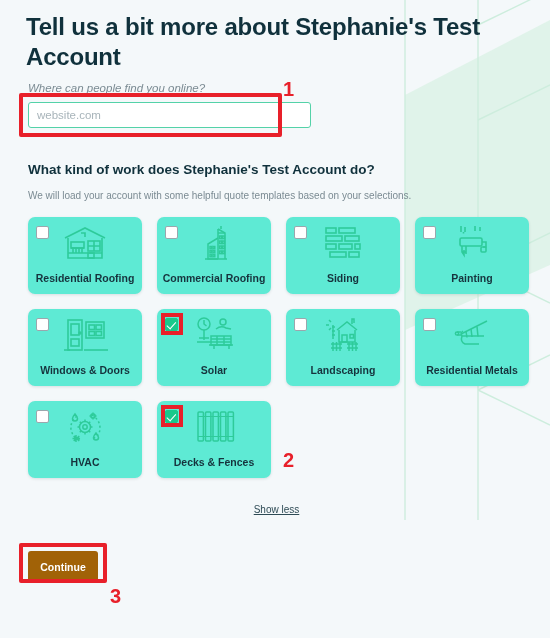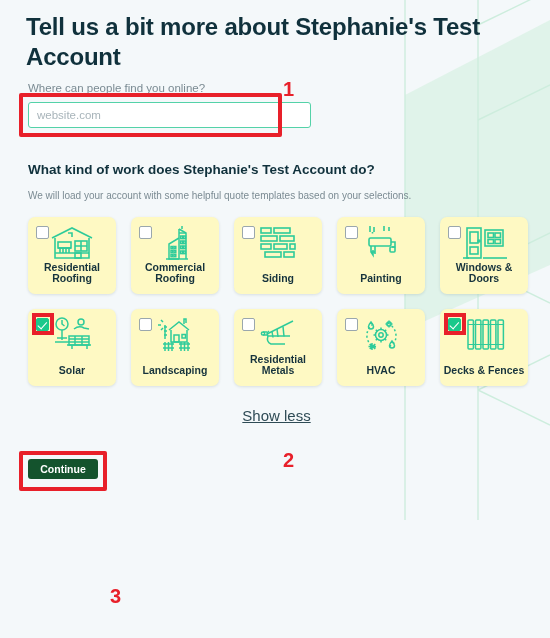--- a/index.html
+++ b/index.html
@@ -37,20 +37,21 @@
     color: #10313c;
     letter-spacing: -0.2px;
     margin: 0 0 0 22px;
     width: 470px;
   }
 
   .sub-label {
     font-size: 11.5px;
     color: #7b8b93;
     margin: 9px 0 0 24px;
+    font-style: italic;
   }
 
   
   .input-wrap {
     position: relative;
     margin: 8px 0 0 24px;
     width: 245px;
   }
   .annot-box {
     position: absolute;
@@ -108,23 +109,23 @@
   
   .grid {
     margin: 12px 0 0 24px;
     width: 510px;
     display: flex;
     flex-wrap: wrap;
     gap: 15px;
   }
   .card {
     position: relative;
-    width: 88px;
+    width: 114px;
     height: 77px;
-    background: #fef9c3;
+    background: #5eead4;
     border-radius: 7px;
     box-shadow: 0 1px 3px rgba(20,50,60,0.12);
     cursor: pointer;
   }
   .cb {
     position: absolute;
     left: 8px; top: 9px;
     width: 13px; height: 13px;
     border: 1.5px solid #9aa7ad;
     border-radius: 2px;
@@ -171,38 +172,38 @@
     line-height: 1.1;
   }
 
   
   .show-less-row {
     margin-top: 21px;
     text-align: center;
     width: 545px;
   }
   .show-less {
-    font-size: 15px;
+    font-size: 10px;
     color: #2e4b55;
     text-decoration: underline;
     cursor: pointer;
     text-align: center;
   }
 
   
   .continue-wrap {
     position: relative;
     margin: 34px 0 0 24px;
     width: 70px;
   }
   #annot-box-3 { left: -9px; top: -8px; width: 88px; height: 40px; }
   .continue-btn {
     width: 70px;
-    height: 20px;
-    background: #14532d;
+    height: 32px;
+    background: #a16207;
     color: #ffffff;
     border: none;
     border-radius: 3px;
     font-size: 10.5px;
     font-weight: bold;
     cursor: pointer;
     font-family: "Liberation Sans", sans-serif;
   }
 </style>
 </head>

